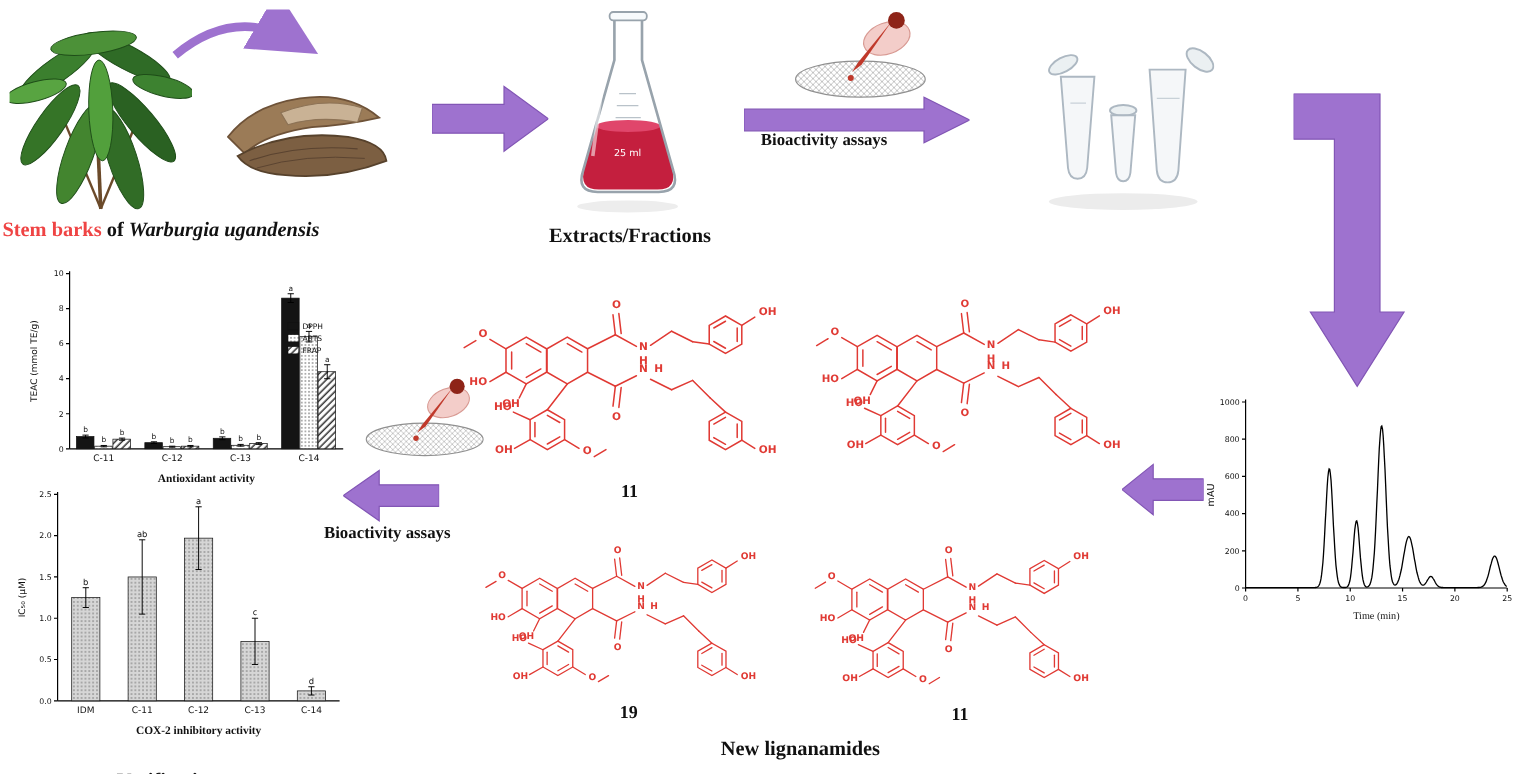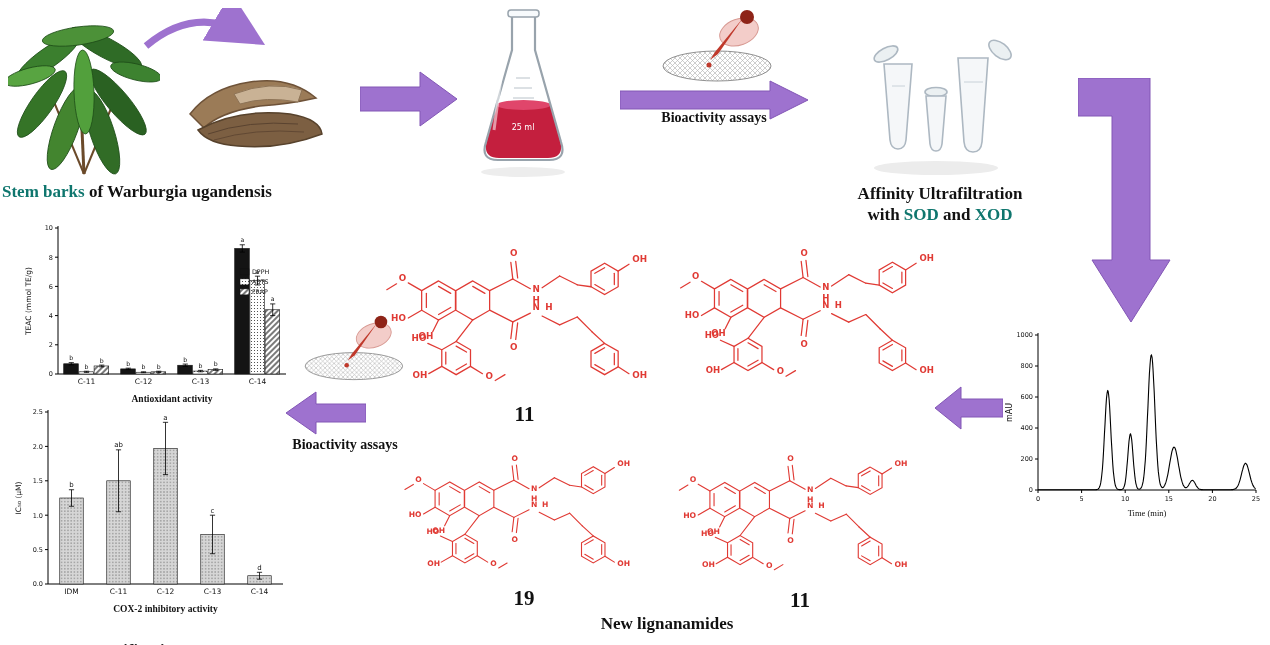--- a/index.html
+++ b/index.html
@@ -1,23 +1,23 @@
 <!DOCTYPE html>
 <html><head>
 <meta charset="utf-8">
 <style>
   html,body{margin:0;padding:0;background:#fff;}
   #stage{position:relative;width:1270px;height:645px;background:#fff;overflow:hidden;
          font-family:"Liberation Serif",serif;color:#111;}
   .abs{position:absolute;}
   .cap{font-weight:bold;font-size:17px;text-align:center;line-height:1.25;}
-  .cap-sm{font-weight:bold;font-size:14px;text-align:center;}
-  .purple{color:#0f766e;}
-  .italic{}
-  .structnum{text-align:center;font-weight:bold;font-size:21px;margin-top:-4px;}
+  .cap-sm{font-weight:bold;font-size:14px;text-align:left;}
+  .purple{color:#ef4444;}
+  .italic{font-style:italic;}
+  .structnum{text-align:center;font-weight:bold;font-size:15px;margin-top:-4px;}
   svg{display:block;}
 </style>
 </head>
 <body>
 
 <div id="stage">
 
   <svg class="abs" style="left:8px;top:6px" width="152" height="172" viewBox="0 0 152 172">
     <g stroke="#1e4d18" stroke-width="0.8">
       <line x1="76" y1="168" x2="72" y2="80" stroke="#6b4a2a" stroke-width="3"></line>
@@ -67,20 +67,21 @@
     <ellipse cx="57.5" cy="97" rx="27" ry="5" fill="#e0466b"></ellipse>
     <path d="M46,6 L46,42 L20,134 Q14,152 32,152 L83,152 Q101,152 95,134 L69,42 L69,6 Z" fill="none" stroke="#98a3ac" stroke-width="2.2"></path>
     <rect x="42" y="2" width="31" height="7" rx="3" fill="#f7fafc" stroke="#98a3ac" stroke-width="1.5"></rect>
     <line x1="50" y1="70" x2="64" y2="70" stroke="#b9c2c9" stroke-width="1"></line>
     <line x1="48" y1="80" x2="66" y2="80" stroke="#b9c2c9" stroke-width="1"></line>
     <line x1="47" y1="90" x2="68" y2="90" stroke="#b9c2c9" stroke-width="1"></line>
     <path d="M36,62 L28,122" stroke="#ffffff" stroke-opacity="0.55" stroke-width="3"></path>
     <text x="57" y="122" font-size="8" fill="#ffffff" text-anchor="middle" font-family="DejaVu Sans, sans-serif">25 ml</text>
   </svg>
 
+  <div class="abs cap" style="left:430px;top:186px;width:190px">Extracts/Fractions</div>
 
   <svg class="abs" style="left:655px;top:8px" width="122" height="78" viewBox="0 0 122 78">
     <defs>
       <pattern id="meshA" width="5" height="5" patternUnits="userSpaceOnUse">
         <path d="M0,0 L5,5 M5,0 L0,5" stroke="#b9b9b9" stroke-width="0.7"></path>
       </pattern>
     </defs>
     <ellipse cx="62" cy="58" rx="54" ry="15" fill="url(#meshA)" stroke="#909090"></ellipse>
     <ellipse cx="84" cy="24" rx="20" ry="13" fill="#f3cdc9" stroke="#d89a93" transform="rotate(-20 84 24)"></ellipse>
     <path d="M88,10 L60,44 L55,52 L63,46 Z" fill="#c0392b"></path>
@@ -100,26 +101,20 @@
       <path d="M22,38 L50,38 L44,114 Q43,123 36,123 Q29,123 28,114 Z"></path>
       <ellipse cx="74" cy="66" rx="11" ry="4.5" fill="#e8edf0"></ellipse>
       <path d="M64,70 L84,70 L80,118 Q79,125 74,125 Q69,125 68,118 Z"></path>
       <path d="M96,32 L126,32 L120,116 Q119,126 111,126 Q103,126 102,116 Z"></path>
       <ellipse cx="138" cy="24" rx="13" ry="7" transform="rotate(38 138 24)" fill="#e8edf0"></ellipse>
     </g>
     <line x1="30" y1="60" x2="43" y2="60" stroke="#c8d1d8" stroke-width="1"></line>
     <line x1="102" y1="56" x2="121" y2="56" stroke="#c8d1d8" stroke-width="1"></line>
   </svg>
 
-  <div class="abs cap" style="left:805px;top:183px;width:270px">
-    <div><span>Affinity Ultrafiltration</span></div>
-    <div>
-      <span>with </span><span class="purple">SOD</span><span> and </span><span class="purple">XOD</span>
-    </div>
-  </div>
 
   <svg class="abs" style="left:1078px;top:78px" width="95" height="246" viewBox="0 0 95 246">
     <polygon points="0,0 72,0 72,182 92,182 53,244 14,182 34,182 34,38 0,38" fill="#9e72cf" stroke="#8256b5"></polygon>
   </svg>
 
   <svg class="abs" style="left:1002px;top:325px" width="262" height="195">
       <line x1="36" y1="8" x2="36" y2="165" stroke="#000" stroke-width="1"></line>
       <line x1="36" y1="165" x2="254" y2="165" stroke="#000" stroke-width="1"></line>
       <line x1="33" y1="165" x2="36" y2="165" stroke="#000" stroke-width="1"></line>
       <text x="31" y="167.3" font-size="6.5" fill="#111" text-anchor="end" font-family="DejaVu Sans, sans-serif">0</text>

